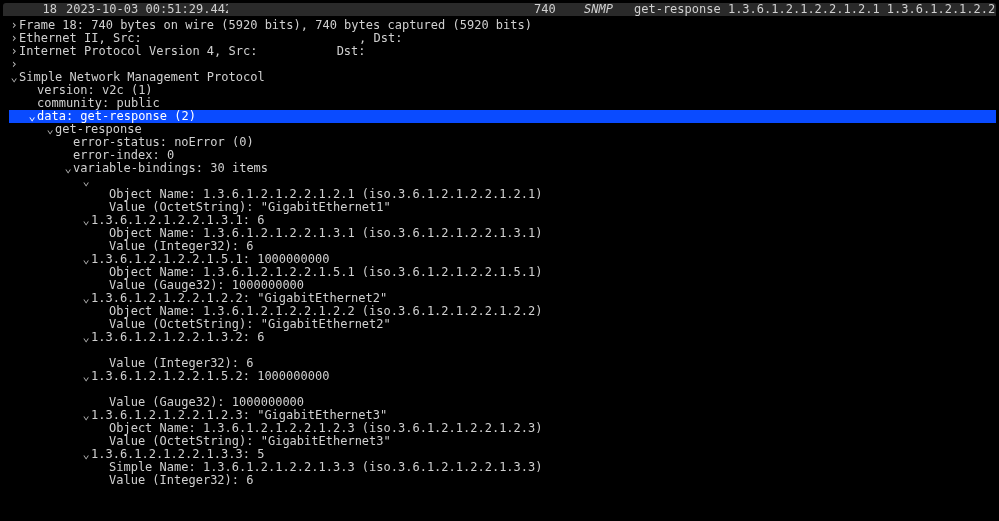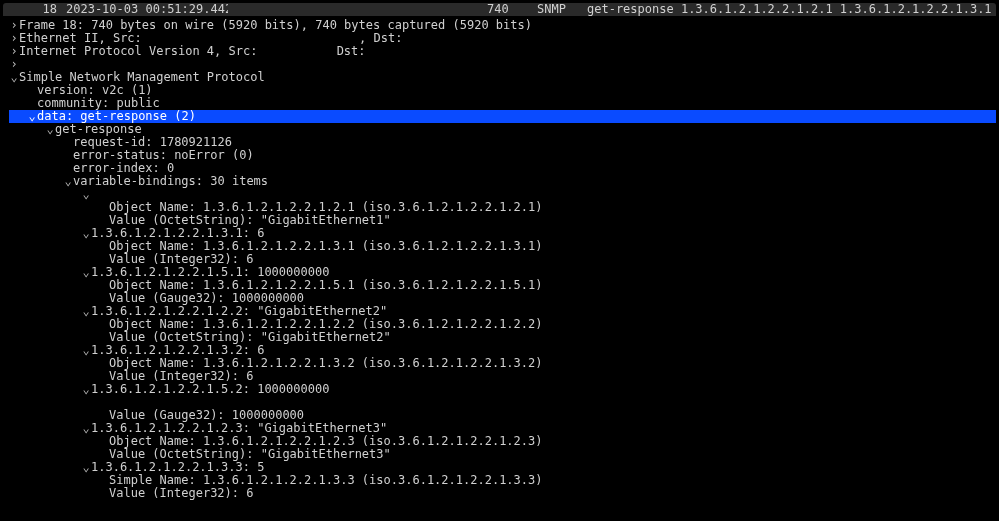--- a/index.html
+++ b/index.html
@@ -21,22 +21,22 @@
       gap:0;
       height:14px;
       align-items:center;
       border-bottom:1px solid #000;
     }
     .col { padding:0 3px; white-space:nowrap; overflow:hidden; }
     .col-no   { width:60px; text-align:right; padding-right:6px; }
     .col-time { width:165px; }
     .col-src  { width:128px; background:#000; }
     .col-dst  { width:128px; background:#000; }
-    .col-len  { width:50px; }
-    .col-proto{ width:50px; }
+    .col-len  { width:50px;margin-left:47px; }
+    .col-proto{ width:50px;font-style:italic; }
     .col-info { flex:1; }
     .tree { padding:2px 0 0 6px; }
     .row { display:flex; align-items:center; height:13px; white-space:pre; cursor:pointer; }
     .sel { background:#0a4bff; color:#fff; }
     .chev { width:10px; text-align:center; display:inline-block; color:#bbb; }
     .sel .chev { color:#fff; }
     .indent { display:inline-block; }
     .w0 { width:0px;   }
     .w1 { width:18px;  }
     .w2 { width:36px;  }
@@ -70,21 +70,20 @@
 
   <div class="row"><span class="indent w0"></span><span class="chev">⌄</span><span>Simple Network Management Protocol</span></div>
 
   <div class="row"><span class="indent w1"></span><span class="chev"> </span><span>version: v2c (1)</span></div>
   <div class="row"><span class="indent w1"></span><span class="chev"> </span><span>community: public</span></div>
 
   <div class="row sel"><span class="indent w1"></span><span class="chev">⌄</span><span>data: get-response (2)</span></div>
 
   <div class="row"><span class="indent w2"></span><span class="chev">⌄</span><span>get-response</span></div>
 
-  <div class="row"><span class="indent w3"></span><span class="chev"> </span><span>request-id: 1780921126</span></div>
   <div class="row"><span class="indent w3"></span><span class="chev"> </span><span>error-status: noError (0)</span></div>
   <div class="row"><span class="indent w3"></span><span class="chev"> </span><span>error-index: 0</span></div>
 
   <div class="row"><span class="indent w3"></span><span class="chev">⌄</span><span>variable-bindings: 30 items</span></div>
 
   <div class="row"><span class="indent w4"></span><span class="chev">⌄</span></div>
   <div class="row"><span class="indent w5"></span><span class="chev"> </span><span>Object Name: 1.3.6.1.2.1.2.2.1.2.1 (iso.3.6.1.2.1.2.2.1.2.1)</span></div>
   <div class="row"><span class="indent w5"></span><span class="chev"> </span><span>Value (OctetString): "GigabitEthernet1"</span></div>
 
   <div class="row"><span class="indent w4"></span><span class="chev">⌄</span><span>1.3.6.1.2.1.2.2.1.3.1: 6</span></div>
@@ -93,21 +92,21 @@
 
   <div class="row"><span class="indent w4"></span><span class="chev">⌄</span><span>1.3.6.1.2.1.2.2.1.5.1: 1000000000</span></div>
   <div class="row"><span class="indent w5"></span><span class="chev"> </span><span>Object Name: 1.3.6.1.2.1.2.2.1.5.1 (iso.3.6.1.2.1.2.2.1.5.1)</span></div>
   <div class="row"><span class="indent w5"></span><span class="chev"> </span><span>Value (Gauge32): 1000000000</span></div>
 
   <div class="row"><span class="indent w4"></span><span class="chev">⌄</span><span>1.3.6.1.2.1.2.2.1.2.2: "GigabitEthernet2"</span></div>
   <div class="row"><span class="indent w5"></span><span class="chev"> </span><span>Object Name: 1.3.6.1.2.1.2.2.1.2.2 (iso.3.6.1.2.1.2.2.1.2.2)</span></div>
   <div class="row"><span class="indent w5"></span><span class="chev"> </span><span>Value (OctetString): "GigabitEthernet2"</span></div>
 
   <div class="row"><span class="indent w4"></span><span class="chev">⌄</span><span>1.3.6.1.2.1.2.2.1.3.2: 6</span></div>
-  <div class="row"><span class="indent w5"></span><span class="chev"> </span><span>Object Name: 1.3.6.1.2.1.2.2.1.3.2 (iso.3.6.1.2.1.2.2.1.3.2)</span></div>
+  <div class="row"><span class="indent w5"></span><span class="chev"> </span></div>
   <div class="row"><span class="indent w5"></span><span class="chev"> </span><span>Value (Integer32): 6</span></div>
 
   <div class="row"><span class="indent w4"></span><span class="chev">⌄</span><span>1.3.6.1.2.1.2.2.1.5.2: 1000000000</span></div>
   <div class="row"><span class="indent w5"></span><span class="chev"> </span></div>
   <div class="row"><span class="indent w5"></span><span class="chev"> </span><span>Value (Gauge32): 1000000000</span></div>
 
   <div class="row"><span class="indent w4"></span><span class="chev">⌄</span><span>1.3.6.1.2.1.2.2.1.2.3: "GigabitEthernet3"</span></div>
   <div class="row"><span class="indent w5"></span><span class="chev"> </span><span>Object Name: 1.3.6.1.2.1.2.2.1.2.3 (iso.3.6.1.2.1.2.2.1.2.3)</span></div>
   <div class="row"><span class="indent w5"></span><span class="chev"> </span><span>Value (OctetString): "GigabitEthernet3"</span></div>
 

